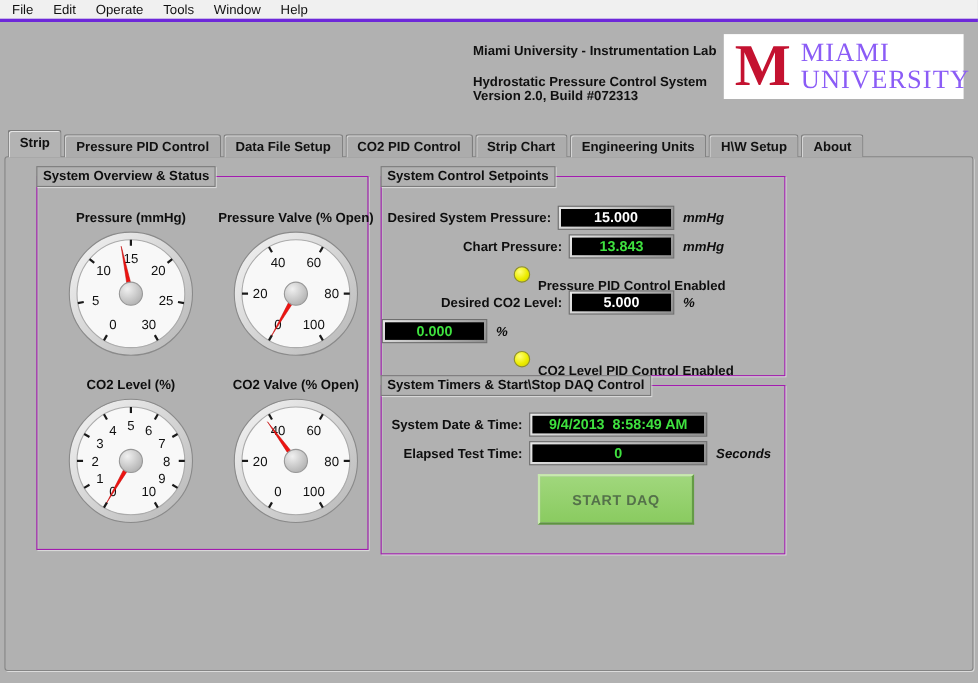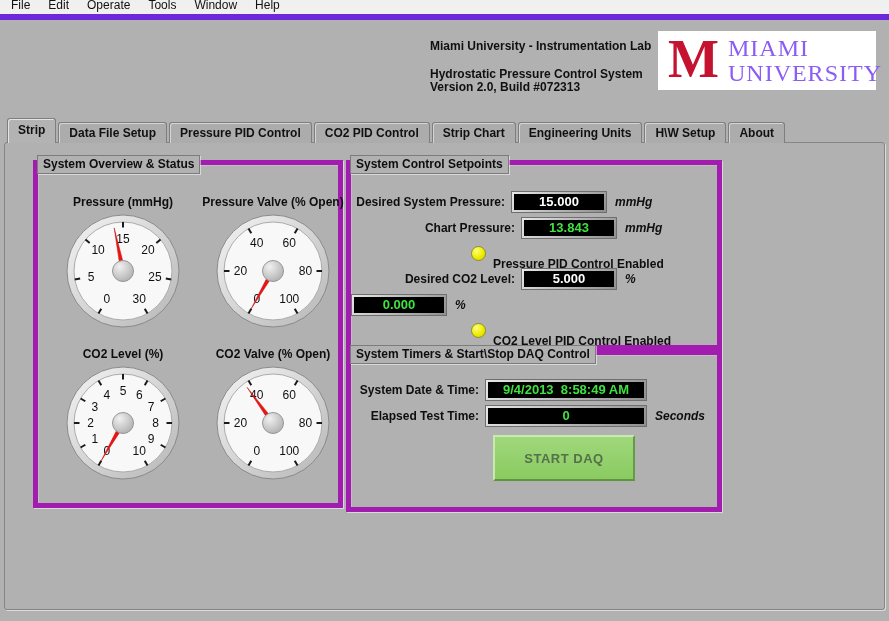--- a/index.html
+++ b/index.html
@@ -5,22 +5,22 @@
   html,body{margin:0;padding:0;}
   body{
     width:889px;height:621px;position:relative;overflow:hidden;
     background:#B1B1B1;
     font-family:"Liberation Sans",sans-serif;
     -webkit-font-smoothing:antialiased;
   }
   
   .menubar{
     position:absolute;top:0;left:0;width:889px;height:20px;
-    background:#F0F0F0;border-bottom:6px solid #6d28d9;
-    display:flex;align-items:flex-end;padding-left:2px;box-sizing:border-box;
+    background:#F0F0F0;border-bottom:3px solid #6d28d9;
+    display:flex;align-items:flex-start;padding-left:2px;box-sizing:border-box;
     font-size:12px;color:#111;
   }
   .menu-item{padding:2px 9px;cursor:default;}
   
   .header-text{position:absolute;left:430px;top:40px;font-size:12px;font-weight:bold;color:#101010;line-height:13px;}
   .header-text .gap{margin-bottom:15px;}
   .logo{
     position:absolute;left:658px;top:31px;width:218px;height:59px;background:#FFFFFF;
     display:flex;align-items:center;padding-left:10px;box-sizing:border-box;
   }
@@ -33,21 +33,21 @@
     padding:0 10px;height:20px;line-height:20px;font-size:12px;font-weight:bold;color:#111;
     margin-right:2px;box-shadow:inset 1px 1px 0 #D5D5D5;cursor:default;white-space:pre;
   }
   .tab.active{background:#B3B3B3;height:24px;line-height:23px;box-shadow:inset 1px 1px 0 #E4E4E4;}
   .tabpage{
     position:absolute;left:4px;top:142px;width:879px;height:466px;
     border:1px solid #858585;border-radius:3px;
     box-shadow:1px 1px 0 rgba(255,255,255,0.55);
   }
   
-  .panel{position:absolute;border:5px solid #a21caf;box-shadow:1px 1px 0 rgba(255,255,255,0.5), inset 1px 1px 0 rgba(255,255,255,0.18);}
+  .panel{position:absolute;border:1px solid #a21caf;box-shadow:1px 1px 0 rgba(255,255,255,0.5), inset 1px 1px 0 rgba(255,255,255,0.18);}
   .panel-label{
     position:absolute;top:-10px;left:-1px;background:#B1B1B1;border:1px solid #7C7C7C;
     padding:1px 5px 2px;font-size:12px;font-weight:bold;color:#0E0E0E;white-space:pre;
     box-shadow:1px 1px 0 rgba(255,255,255,0.5);
   }
   #overview-panel{left:28px;top:17px;width:300px;height:338px;}
   #setpoints-panel{left:341px;top:17px;width:366px;height:180px;}
   #timers-panel{left:341px;top:207px;width:366px;height:152px;}
   
   .gauges{display:grid;grid-template-columns:150px 150px;padding-top:30px;padding-left:10px;}
@@ -111,22 +111,22 @@
 <div class="logo">
   <span class="logo-m" id="logo-m" style="color: rgb(196, 18, 48);">M</span>
   <span class="logo-text">
     <span>MIAMI</span><br>
     <span>UNIVERSITY</span>
   </span>
 </div>
 
 <div class="tabbar" id="tabbar">
     <div class="tab active">Strip</div>
+    <div class="tab">Pressure PID Control</div>
     <div class="tab">Data File Setup</div>
-    <div class="tab">Pressure PID Control</div>
     <div class="tab">CO2 PID Control</div>
     <div class="tab">Strip Chart</div>
     <div class="tab">Engineering Units</div>
     <div class="tab">H\W Setup</div>
     <div class="tab">About</div>
   </div>
 <div class="tabpage">
 
   <div class="panel" id="overview-panel">
     <div class="panel-label">System Overview &amp; Status</div>
@@ -229,21 +229,21 @@
         </div>
       </div>
   </div>
 
   <div class="panel" id="setpoints-panel">
     <div class="panel-label">System Control Setpoints</div>
     <div class="rows" id="setpoint-rows">
         <div class="vrow">
           <div class="rlabel" style="width: 160px;">Desired System Pressure:</div>
           <div class="lcd-frame">
-            <div class="lcd" style="width: 90px; color: rgb(255, 255, 255);">15.000</div>
+            <div class="lcd" style="width: 100px; color: rgb(255, 255, 255);">15.000</div>
           </div>
           <div class="runit">mmHg</div>
         </div>
         <div class="vrow">
           <div class="rlabel" style="width: 170px;">Chart Pressure:</div>
           <div class="lcd-frame">
             <div class="lcd" style="width: 90px; color: rgb(63, 226, 63);">13.843</div>
           </div>
           <div class="runit">mmHg</div>
         </div>

